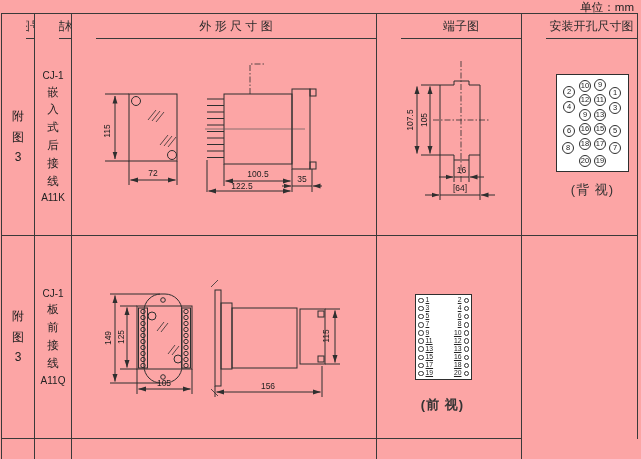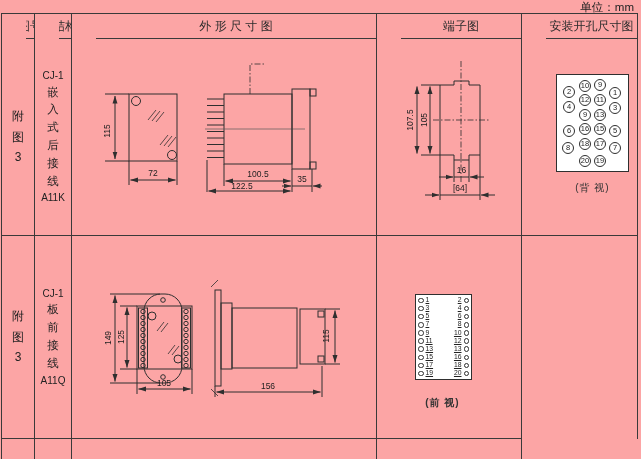--- a/index.html
+++ b/index.html
@@ -16,21 +16,21 @@
   .hcell{display:flex;align-items:center;justify-content:center;font-size:12px;color:#2c2c2c;white-space:pre;margin-left:24px;}
   .vstack{display:flex;flex-direction:column;align-items:center;justify-content:center;height:100%;}
   .vstack .ln{line-height:1.7;font-size:12px;}
   .struct .ln{line-height:1.55;font-size:11.5px;}
   .struct .code{font-size:10px;letter-spacing:0;}
   svg{display:block;}
   svg text{font-family:"Liberation Sans","DejaVu Sans",sans-serif;font-size:8.5px;fill:#222;}
   .tbox{position:absolute;border:1.5px solid #2f2f2f;background:#fff;box-sizing:content-box;text-decoration:underline;}
   .tcirc{position:absolute;width:12px;height:12px;border:1px solid #2f2f2f;border-radius:50%;
          font-size:7.5px;line-height:10px;text-align:center;box-sizing:border-box;color:#222;}
-  .view-label{position:absolute;text-align:center;font-size:10px;color:#333;letter-spacing:1px;}
+  .view-label{position:absolute;text-align:center;font-size:13px;color:#333;letter-spacing:1px;}
   .tcol{display:flex;flex-direction:column;justify-content:space-between;height:100%;padding:2px 2px;box-sizing:border-box;}
   .trow{display:flex;align-items:center;justify-content:space-between;font-size:6.8px;line-height:1;}
   .tg{display:flex;align-items:center;gap:2px;}
   .sc{width:5.5px;height:5.5px;border:1px solid #2f2f2f;border-radius:50%;box-sizing:border-box;background:#fff;}
 </style>
 </head>
 <body>
 
 <div class="page">
   <div class="unit">单位：mm</div>

